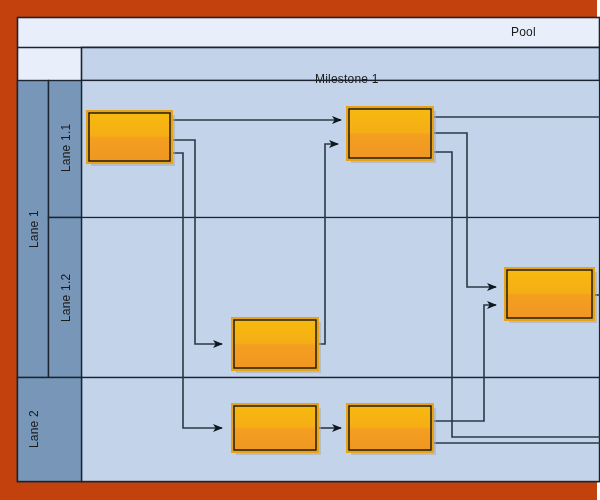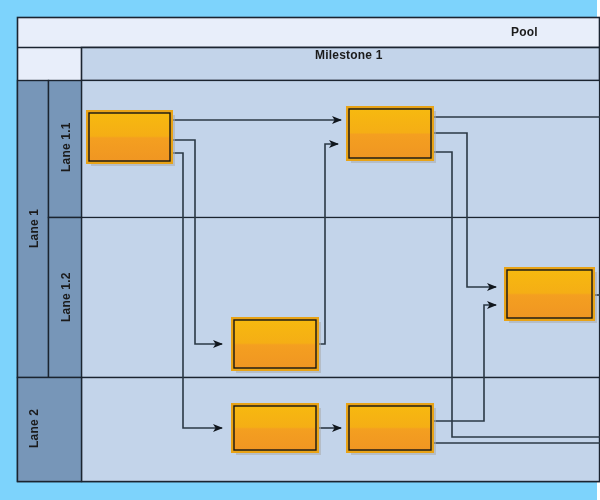--- a/index.html
+++ b/index.html
@@ -10,22 +10,21 @@
   body {
     width: 600px;
     height: 500px;
     font-family: "Liberation Sans", sans-serif;
     overflow: hidden;
   }
   #canvas {
     position: relative;
     width: 597px;
     height: 500px;
-    background: #7dd3fc;
-    font-weight: bold;
+    background: #c2410c;
   }
   #diagram-svg {
     position: absolute;
     left: 0;
     top: 0;
   }
   .lane-label {
     position: absolute;
     color: #1b1b1b;
     font-size: 12px;
@@ -128,21 +127,21 @@
       <g>
         <rect x="509" y="272" width="88" height="51" fill="#a9a9a9" opacity="0.55"></rect>
         <rect x="505.5" y="268.5" width="88" height="51" fill="url(#taskGrad)" stroke="#e8a317" stroke-width="3"></rect>
         <rect x="507" y="270" width="85" height="48" fill="url(#taskGrad)" stroke="#141414" stroke-width="1.4"></rect>
       </g>
     </g>
   </svg>
 
   <div class="header-label" style="left:511px; top:25px;">Pool</div>
 
-  <div class="header-label" style="left:315px; top:48px;">Milestone 1</div>
+  <div class="header-label" style="left:315px; top:72px;">Milestone 1</div>
 
   <div class="lane-label vert-label" style="left:27px; top:248px;">Lane 1</div>
 
   <div class="lane-label vert-label" style="left:59px; top:172px;">Lane 1.1</div>
 
   <div class="lane-label vert-label" style="left:59px; top:322px;">Lane 1.2</div>
 
   <div class="lane-label vert-label" style="left:27px; top:448px;">Lane 2</div>
 </div>
 

